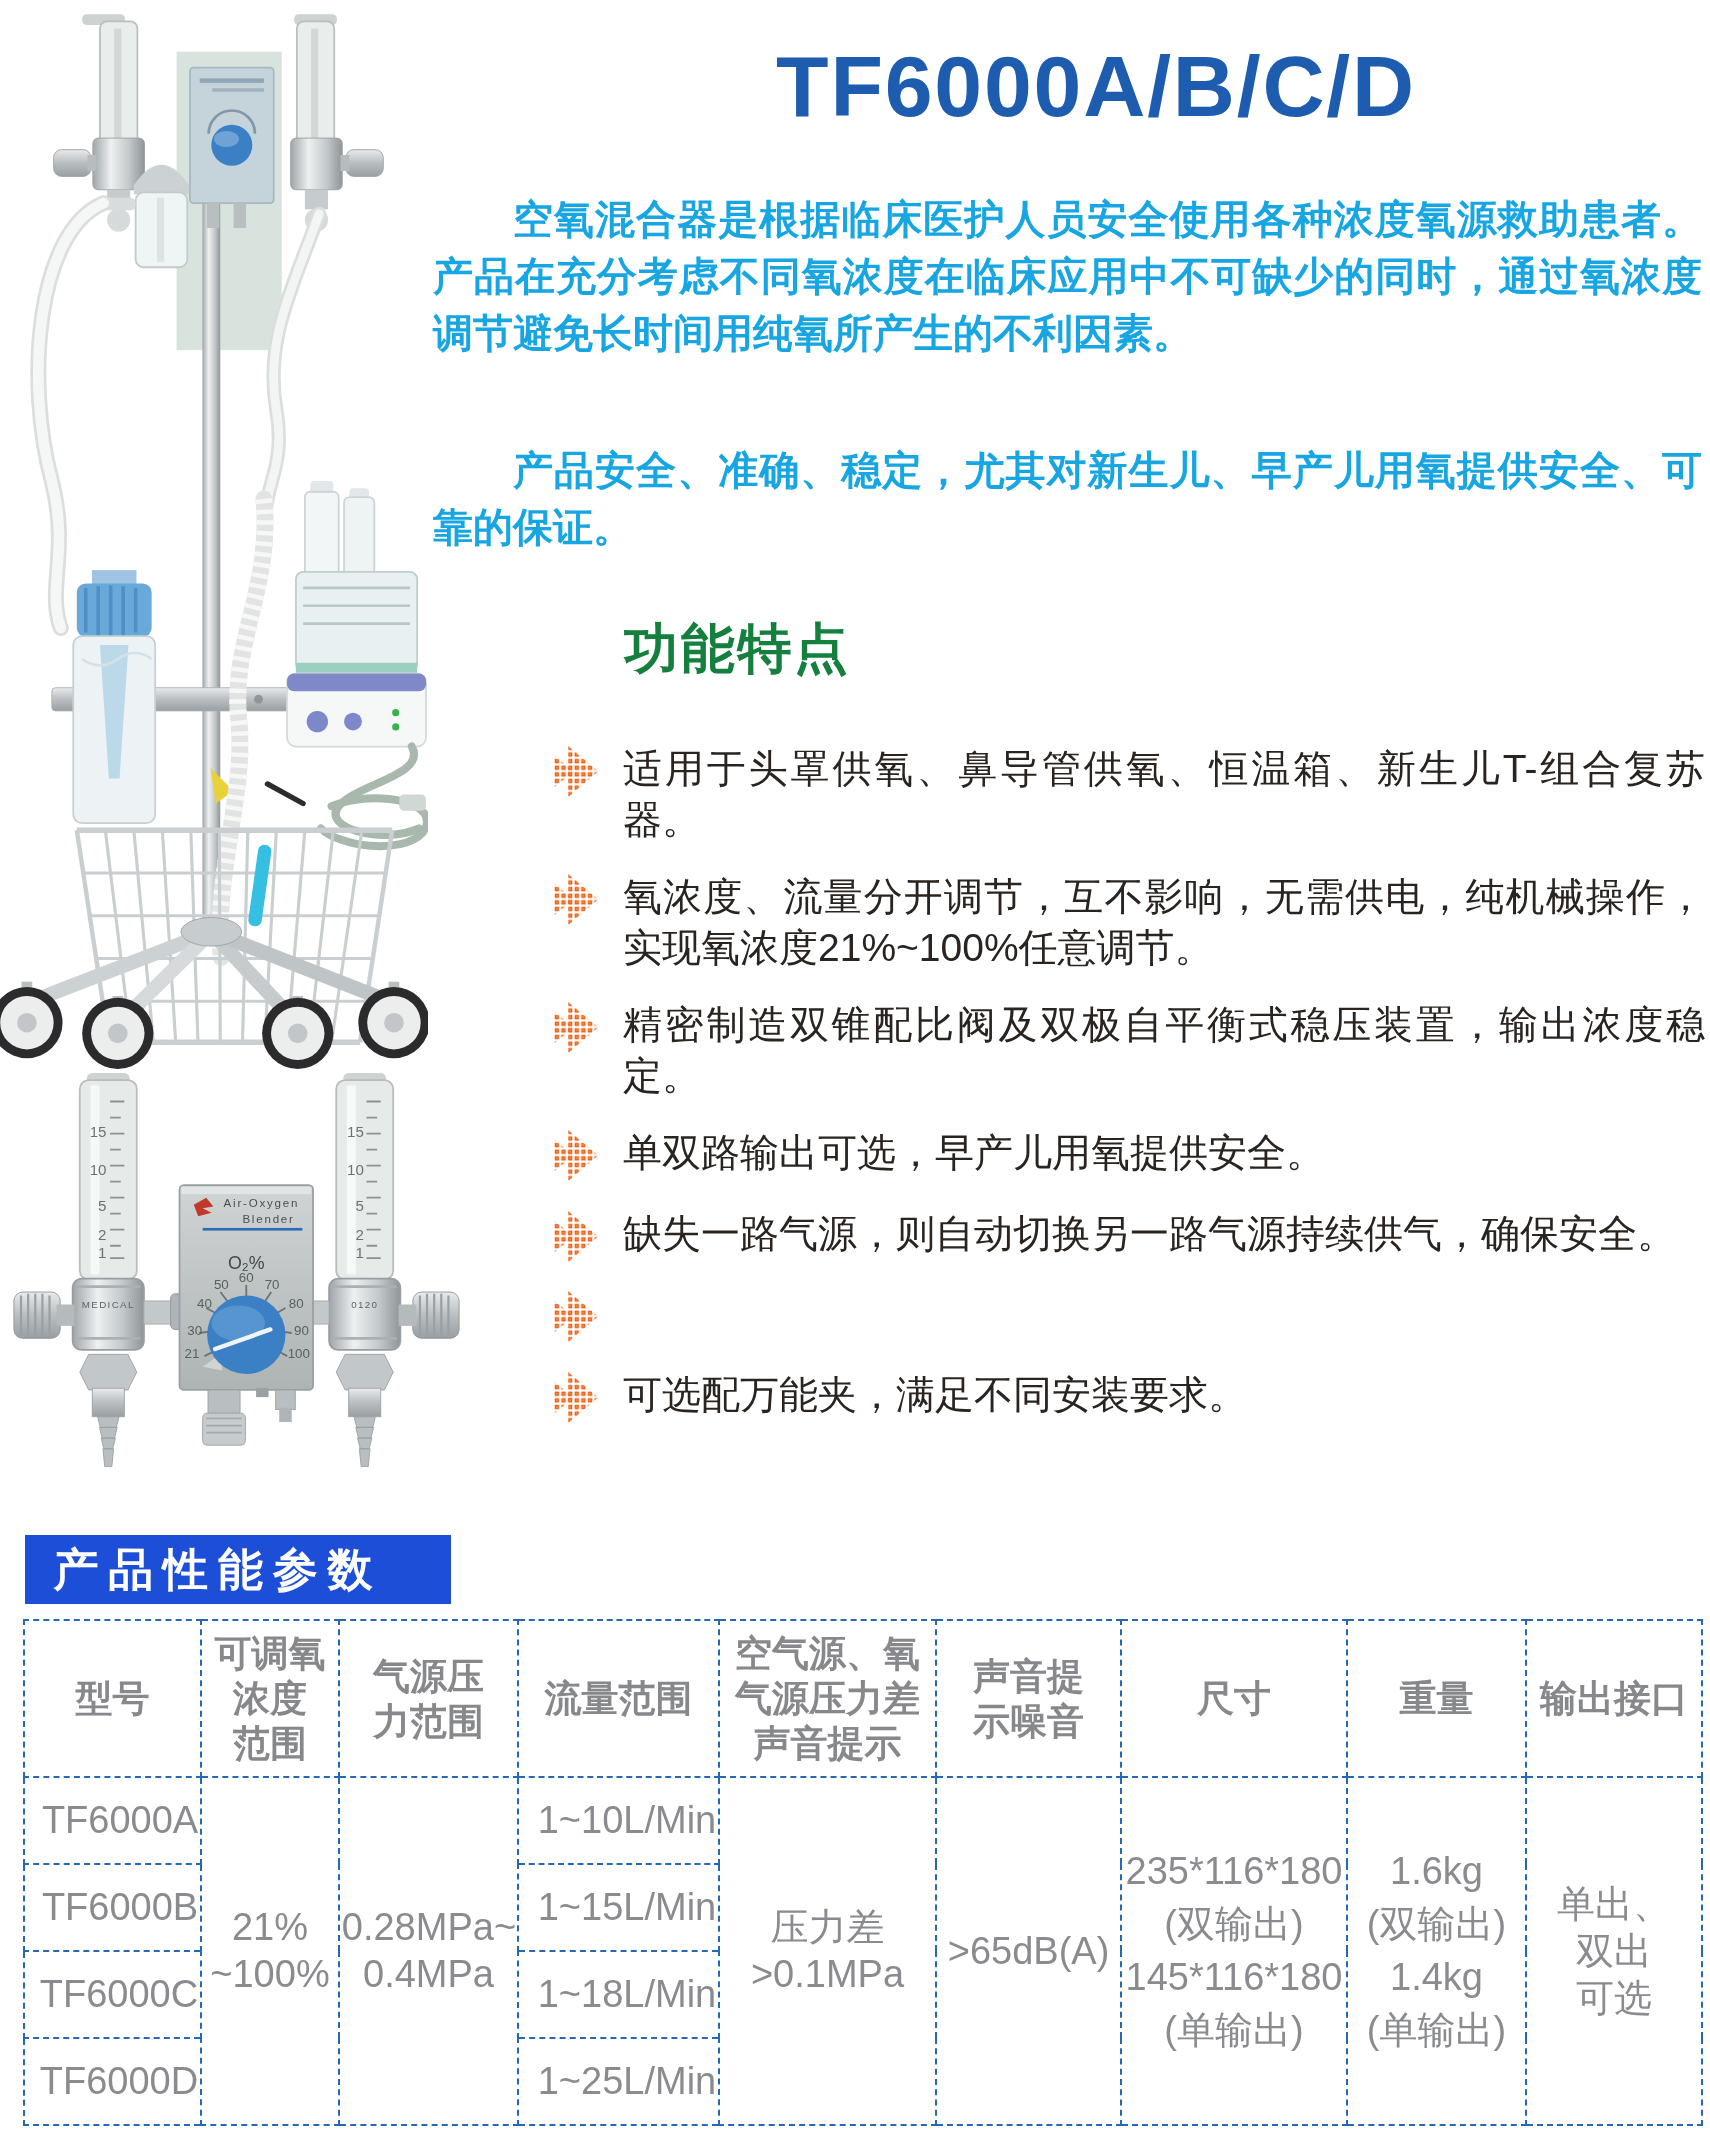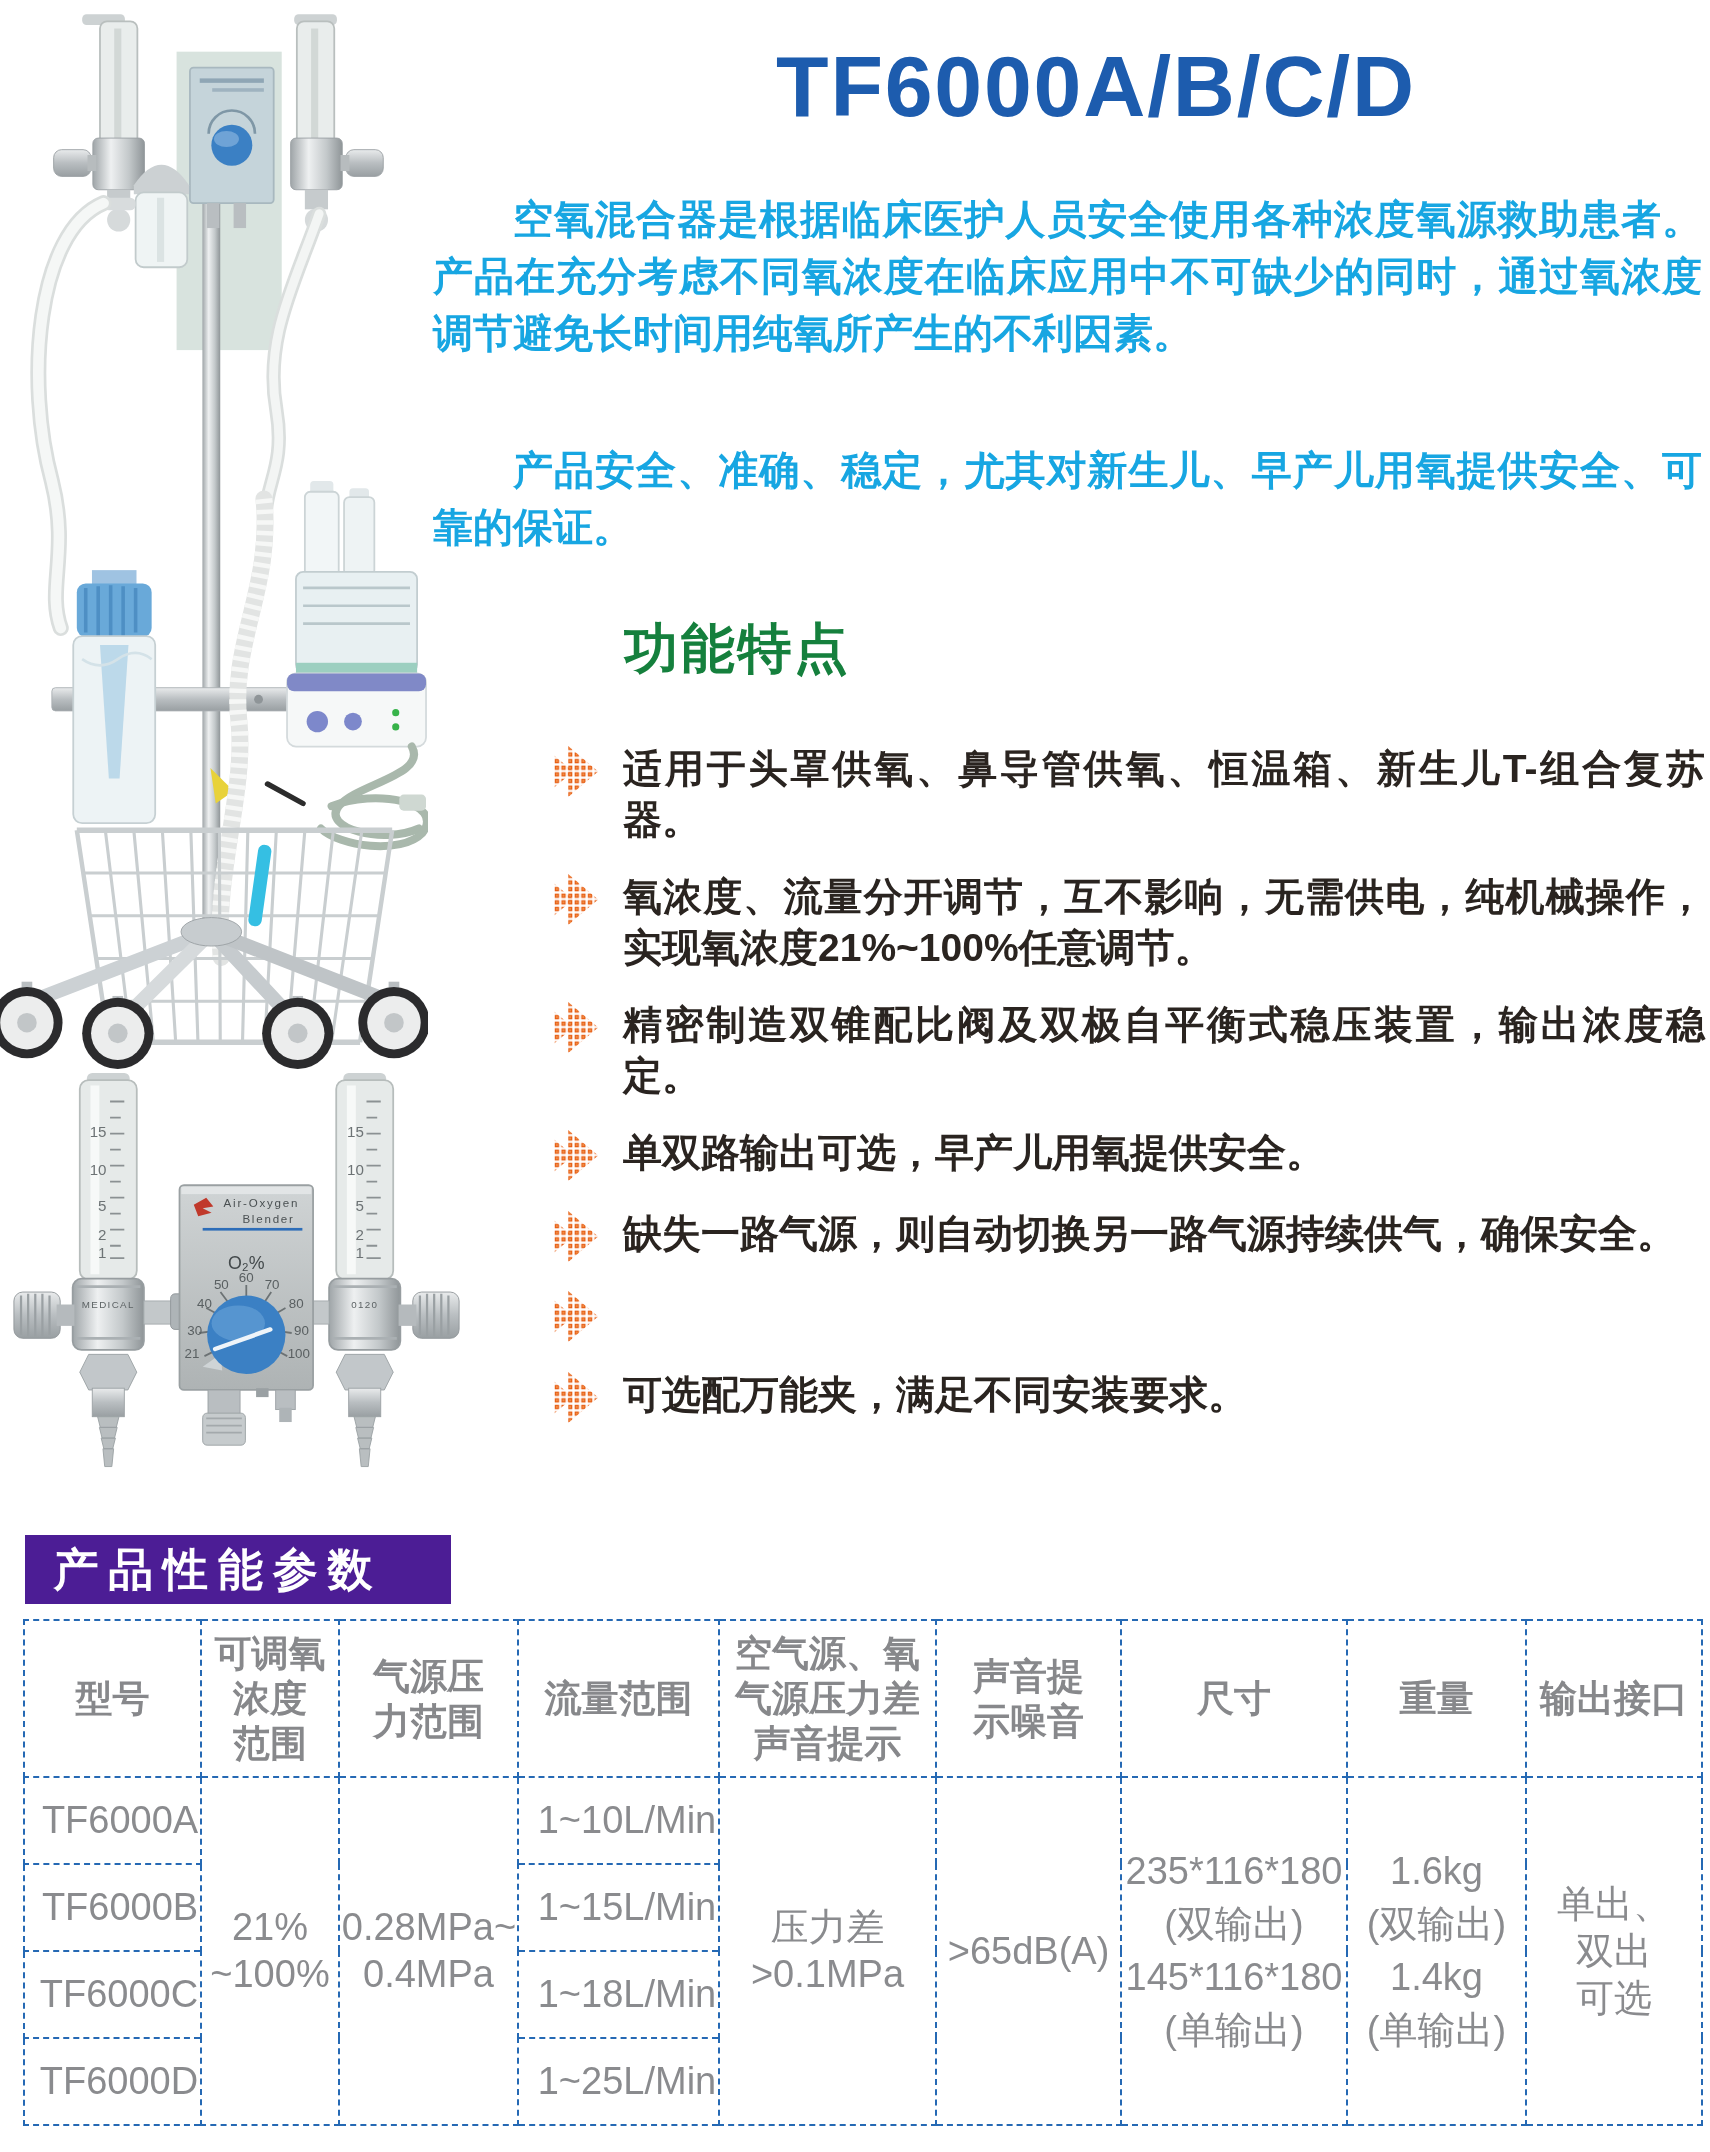--- a/index.html
+++ b/index.html
@@ -13,23 +13,23 @@
   .intro{left:433px;width:1269px;font-size:40px;font-weight:700;color:#17a6e2;
     line-height:57px;text-align:justify;text-indent:80px;}
   .intro.p1{top:191px;}
   .intro.p2{top:442px;}
 
   .features-heading{left:624px;top:613px;font-size:54px;font-weight:800;color:#15803d;letter-spacing:2.7px;}
 
   .features{left:554px;top:743px;width:1151px;}
   .feature{display:flex;align-items:flex-start;margin-bottom:26px;}
   .feature .fi{flex:0 0 46px;width:46px;height:53px;margin-top:1.8px;margin-right:23px;}
-  .feature .ftext{font-size:39px;font-weight:700;color:#2a2420;line-height:51px;text-align:justify;}
-
-  .spec-bar{left:25px;top:1535px;width:426px;height:69px;background:#4c1d95;
+  .feature .ftext{font-size:39px;font-weight:400;color:#2a2420;line-height:51px;text-align:justify;}
+
+  .spec-bar{left:25px;top:1535px;width:426px;height:69px;background:#1d4ed8;
     display:flex;align-items:center;box-sizing:border-box;padding-left:28.5px;}
   .spec-bar span{color:#ffffff;font-size:45px;font-weight:700;letter-spacing:9.8px;}
 
   table.spec{position:absolute;left:23px;top:1619px;width:1679px;border-collapse:collapse;table-layout:fixed;}
   table.spec th,table.spec td{border:2.7px dashed #2569b4;vertical-align:middle;white-space:pre-line;
     overflow:hidden;}
   table.spec th{color:#87888b;font-size:37px;font-weight:700;line-height:45px;text-align:center;padding:5.3px 1.8px;}
   table.spec td{color:#8a8b8e;font-size:38px;font-weight:500;line-height:47px;text-align:center;padding:3.6px 1.8px;}
   table.spec td.lcell{text-align:right;padding-left:9px;}
   table.spec td.tall{line-height:53px;}

